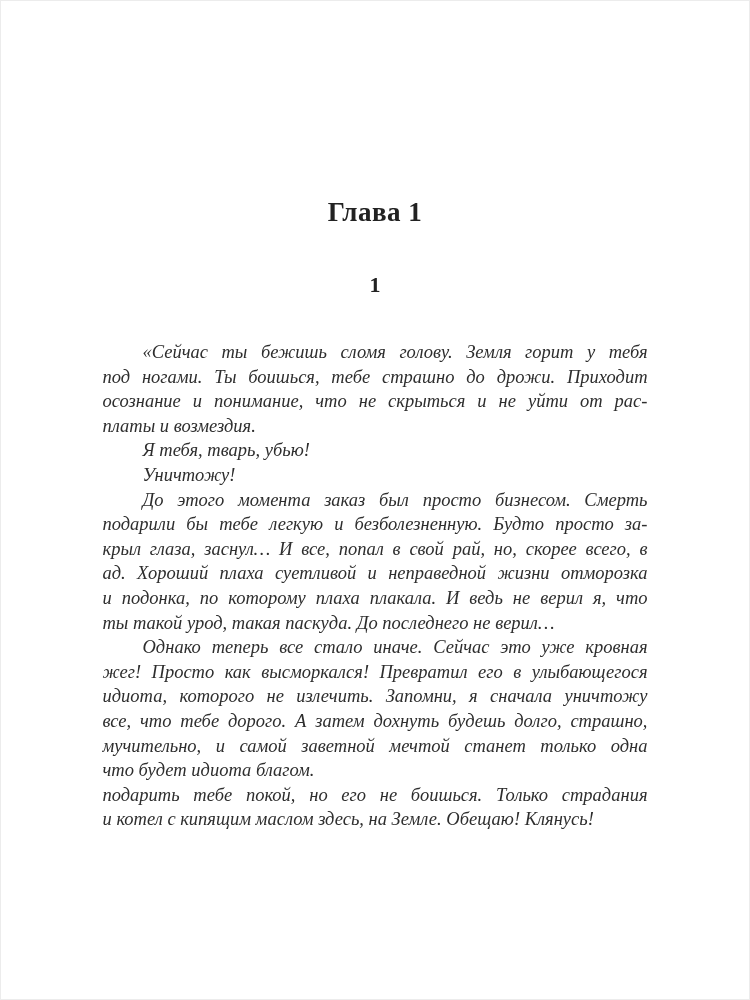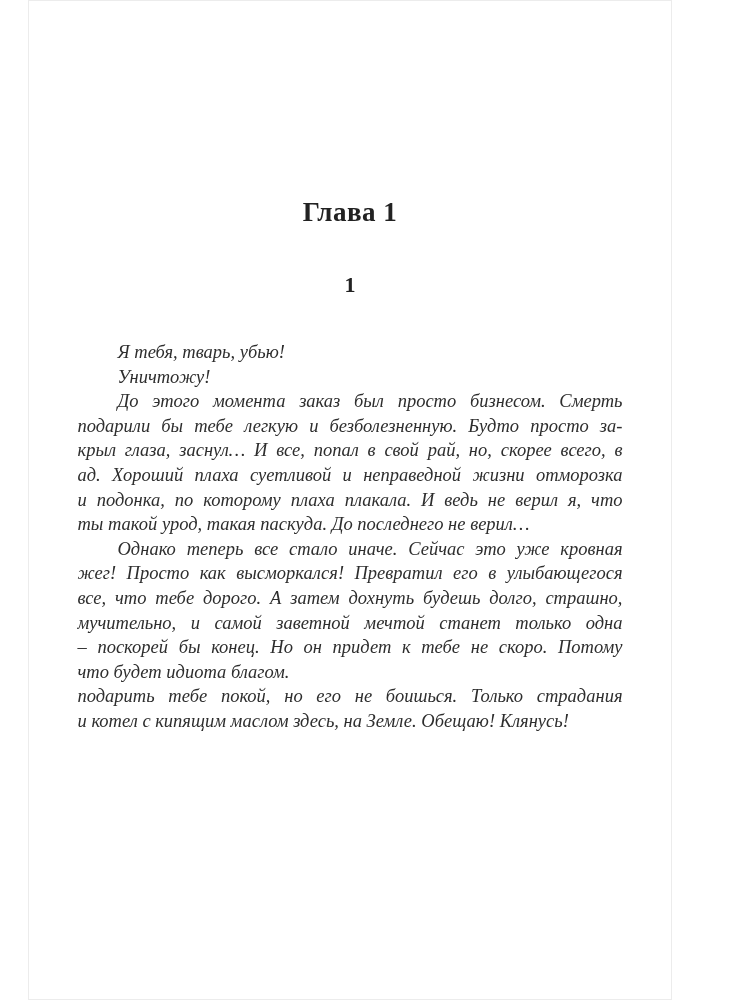--- a/index.html
+++ b/index.html
@@ -2,29 +2,28 @@
 <html><head>
 <meta charset="utf-8">
 <style>
   html, body {
     margin: 0;
     padding: 0;
     background: #ffffff;
   }
   .page {
     position: relative;
-    width: 644px;
+    width: 750px;
     height: 1000px;
     box-sizing: border-box;
     background: #ffffff;
     border: 1px solid #ececec;
     font-family: "Liberation Serif", serif;
     color: #2b2b2b;
     overflow: hidden;
-    margin-left: 28px;
   }
   .chapter-title {
     margin-top: 196px;
     text-align: center;
     font-size: 27px;
     font-weight: bold;
     letter-spacing: 0.5px;
     color: #222222;
   }
   .section-number {
@@ -57,39 +56,45 @@
   }
 </style>
 </head>
 <body>
 
 <div class="page">
   <div class="chapter-title">Глава 1</div>
   <div class="section-number">1</div>
   <div class="body-text">
       <div class="paragraph">
+        <div class="line first just">«Сейчас ты бежишь сломя голову. Земля горит у тебя</div>
+        <div class="line just">под ногами. Ты боишься, тебе страшно до дрожи. Приходит</div>
+        <div class="line just">осознание и понимание, что не скрыться и не уйти от рас-</div>
+        <div class="line">платы и возмездия.</div>
+      </div>
+      <div class="paragraph">
         <div class="line first">Я тебя, тварь, убью!</div>
       </div>
       <div class="paragraph">
         <div class="line first">Уничтожу!</div>
       </div>
       <div class="paragraph">
         <div class="line first just">До этого момента заказ был просто бизнесом. Смерть</div>
         <div class="line just">подарили бы тебе легкую и безболезненную. Будто просто за-</div>
         <div class="line just">крыл глаза, заснул… И все, попал в свой рай, но, скорее всего, в</div>
         <div class="line just">ад. Хороший плаха суетливой и неправедной жизни отморозка</div>
         <div class="line just">и подонка, по которому плаха плакала. И ведь не верил я, что</div>
         <div class="line">ты такой урод, такая паскуда. До последнего не верил…</div>
       </div>
       <div class="paragraph">
         <div class="line first just">Однако теперь все стало иначе. Сейчас это уже кровная</div>
         <div class="line just">жег! Просто как высморкался! Превратил его в улыбающегося</div>
+        <div class="line just">идиота, которого не излечить. Запомни, я сначала уничтожу</div>
         <div class="line just">все, что тебе дорого. А затем дохнуть будешь долго, страшно,</div>
         <div class="line just">мучительно, и самой заветной мечтой станет только одна</div>
-        <div class="line just">– поскорей бы конец. Но он придет к тебе не скоро. Потому</div>
         <div class="line">что будет идиота благом.</div>
       </div>
       <div class="paragraph">
         <div class="line just">подарить тебе покой, но его не боишься. Только страдания</div>
         <div class="line">и котел с кипящим маслом здесь, на Земле. Обещаю! Клянусь!</div>
       </div>
     </div>
 </div>
 
 </body></html>

